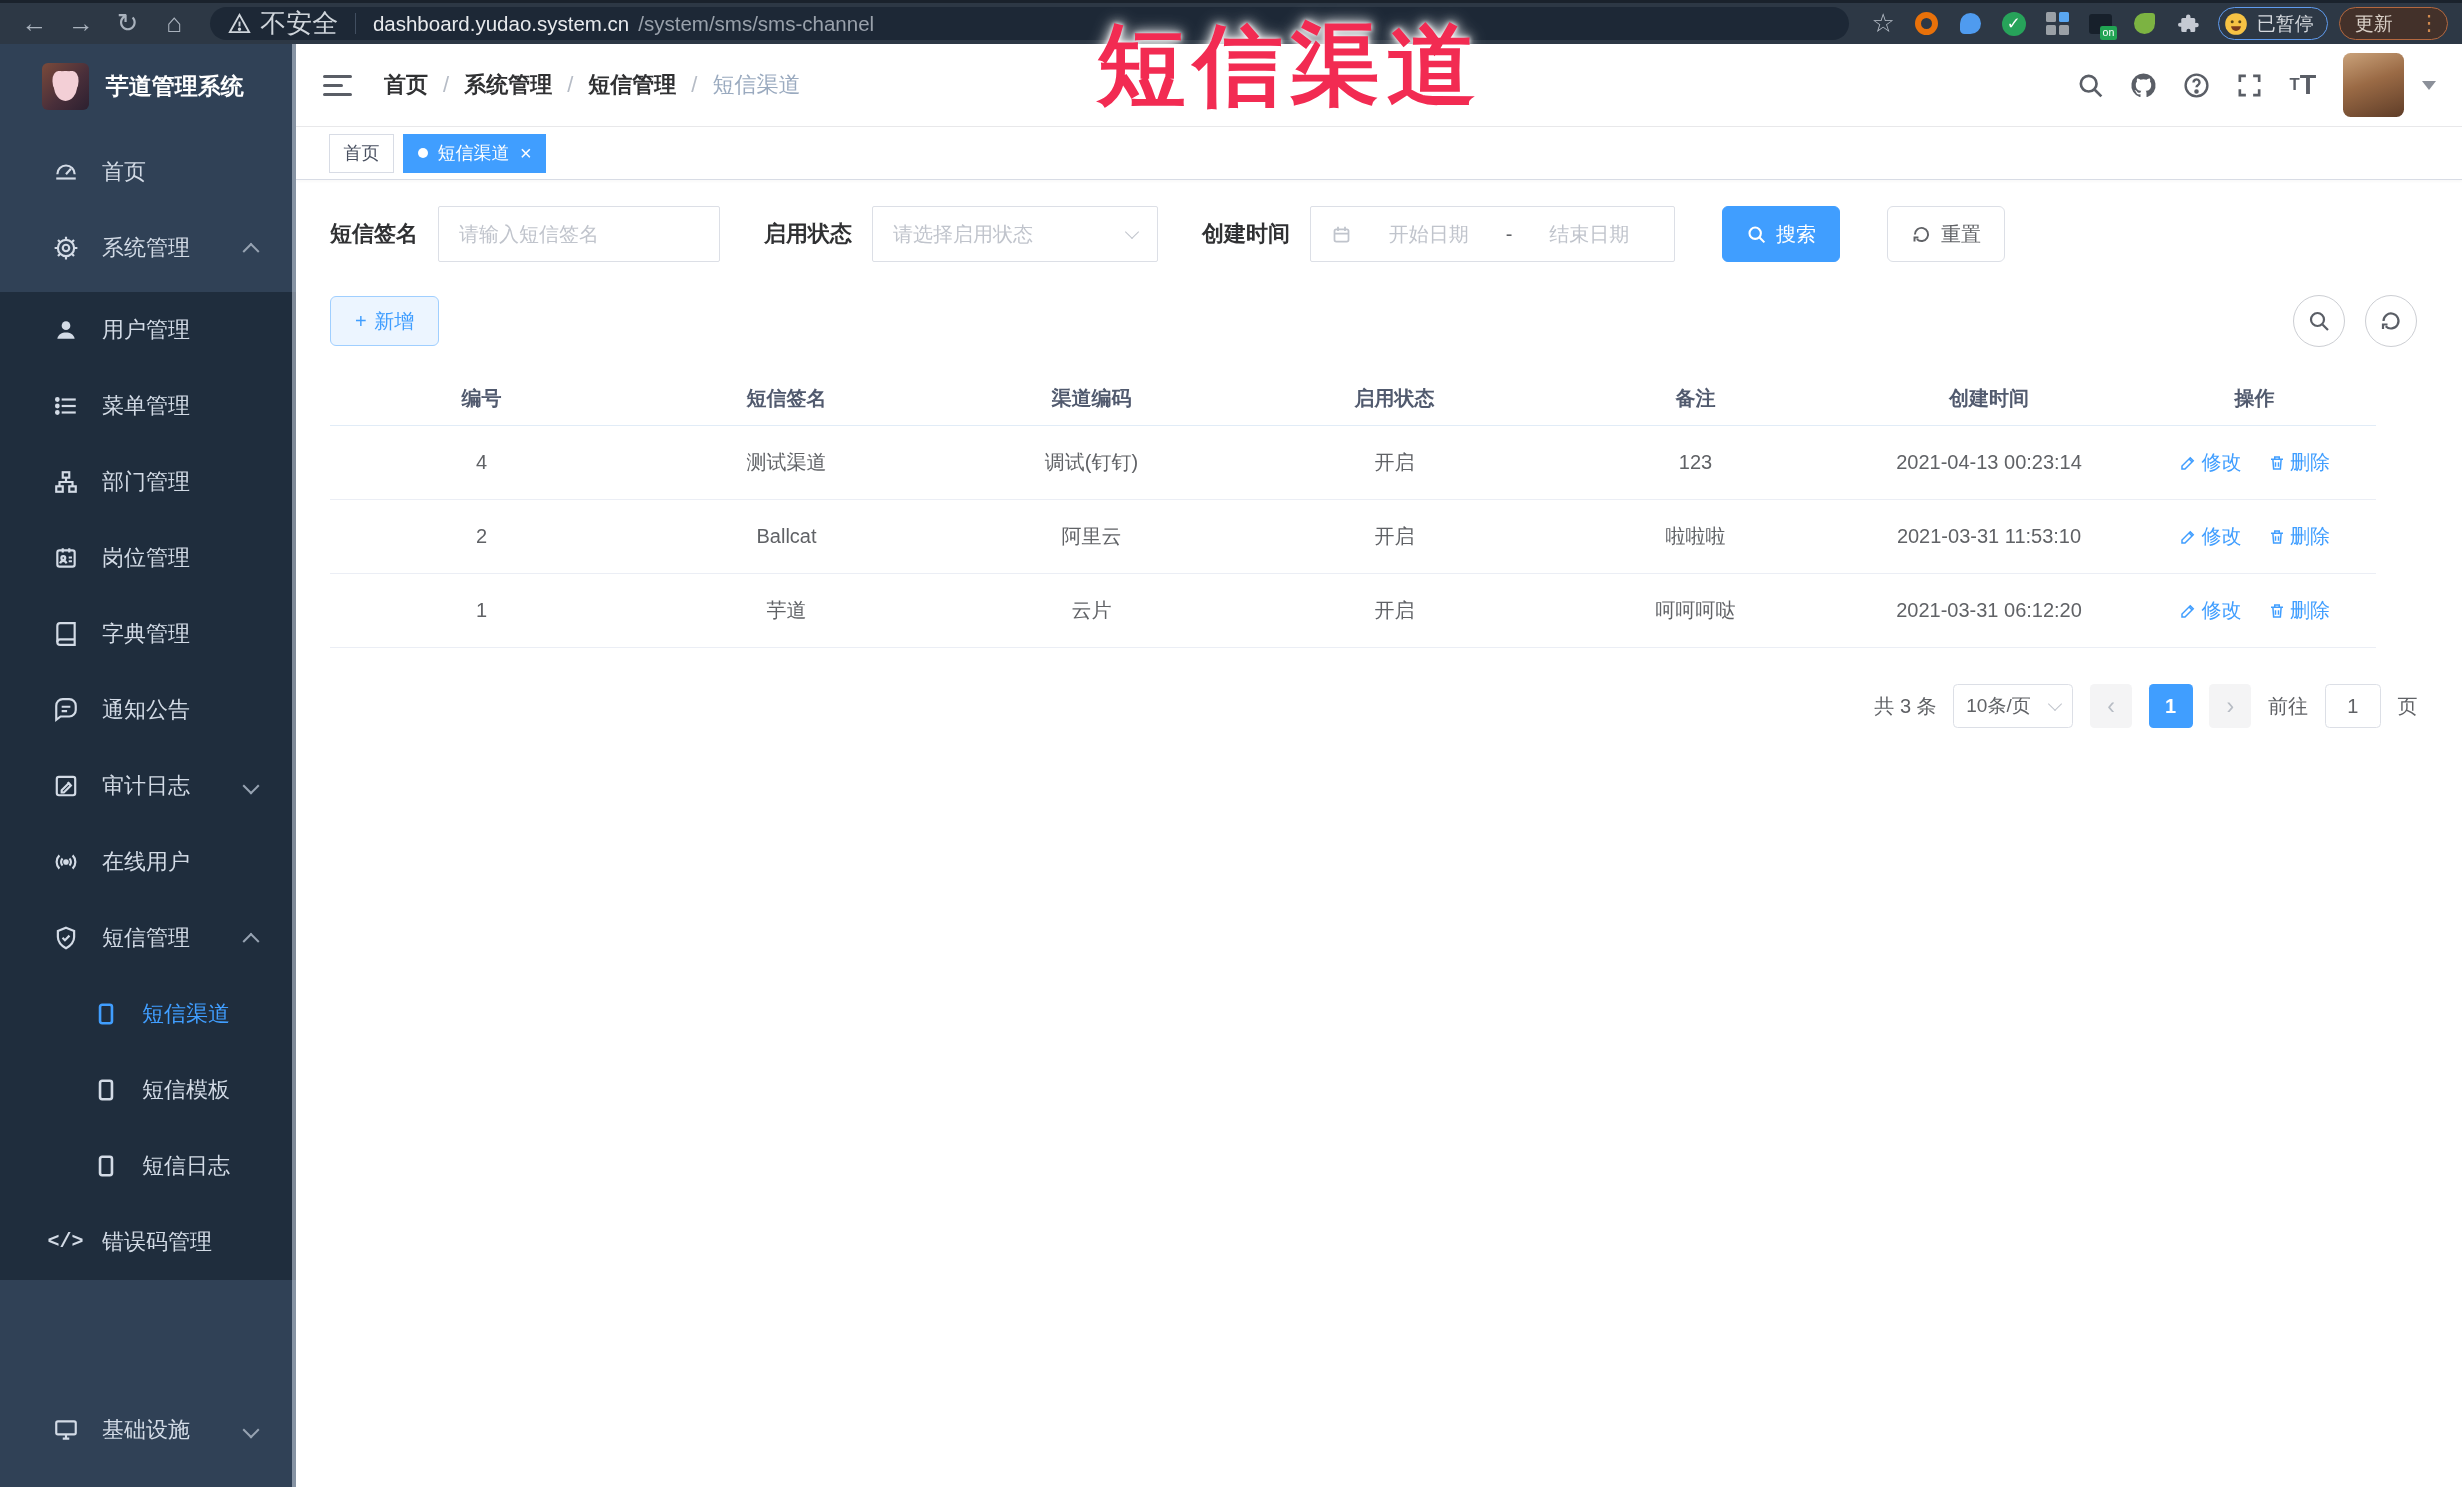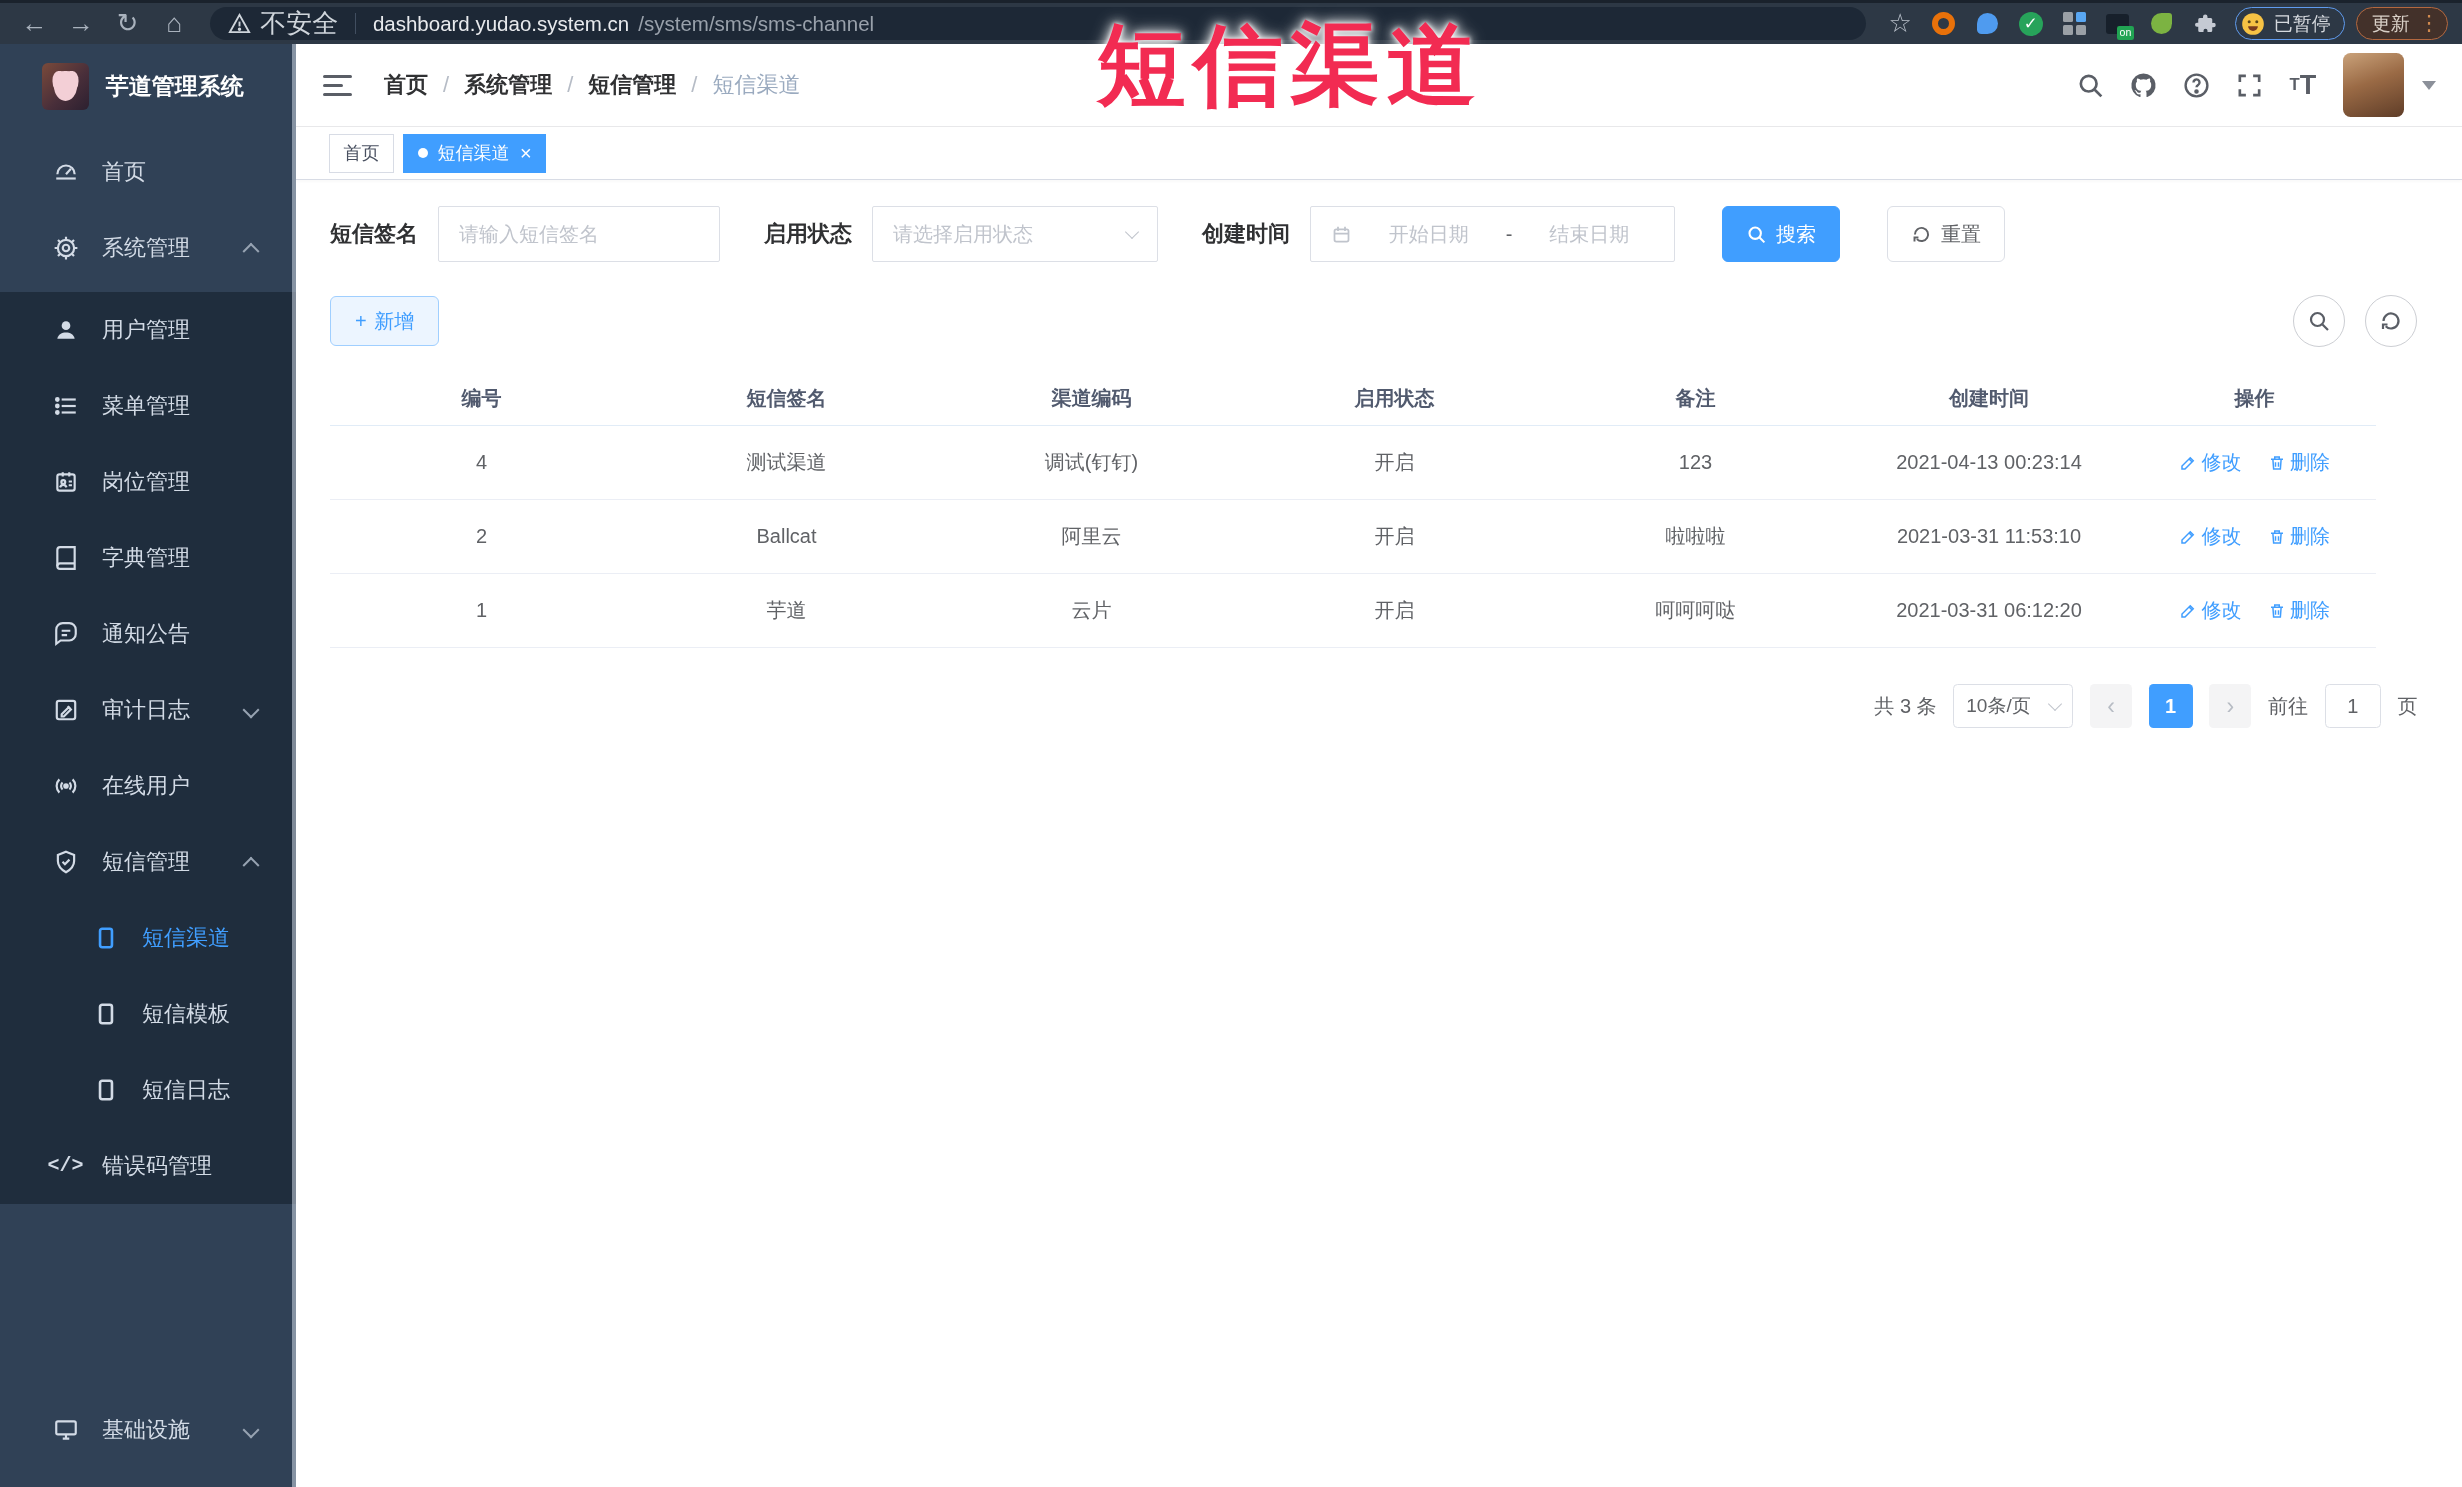--- a/index.html
+++ b/index.html
@@ -30,21 +30,21 @@
   .onbadge { position:relative; width:23px; height:20px; background:#17202b; border-radius:3px; }
   .onbadge::after { content:"on"; position:absolute; right:-4.5px; bottom:-6px; background:#21a453;
     color:#fff; font-size:10.6px; line-height:1; padding:1.5px 2.3px; border-radius:2.3px; }
   .leaf { width:21px; height:21px; background:#7cb342; border-radius:50% 3px 50% 50%; }
   .puzzle { width:24px; height:24px; color:#c5cad3; }
   .paused-pill { height:33px; border:1.5px solid #5f9bee; border-radius:16.7px; display:flex;
     align-items:center; gap:7.6px; padding:0 13.6px 0 4.5px; margin:0 6px; }
   .emoji { width:26px; height:26px; }
   .paused-txt { color:#d5d9de; font-size:19px; }
   .update-pill { height:33px; background:#43312a; border:1.5px solid #b4683f; border-radius:16.7px;
-    display:flex; align-items:center; gap:9px; padding:0 7.6px 0 15px; }
+    display:flex; align-items:center; gap:26px; padding:0 7.6px 0 15px; }
   .update-txt { color:#d8cfc6; font-size:19px; }
   .kebab { color:#d18a4e; font-size:21px; letter-spacing:0; line-height:0.5; }
 
   
   .sidebar { position:absolute; top:44px; left:0; width:296px; bottom:0; background:#304156; z-index:3;text-align:right; }
   .sidebar::after { content:""; position:absolute; top:0; right:0; width:3.8px; height:100%;
     background:rgba(205,215,228,.55); }
   .logo-row { height:85px; display:flex; align-items:center; gap:16.7px; padding-left:42px; }
   .logo-img { width:47px; height:47px; border-radius:6px; overflow:hidden;
     background:linear-gradient(135deg,#7a4a3a 0%,#4a2f3a 55%,#2c2030 100%); position:relative; }
@@ -264,20 +264,31 @@
               <circle cx="4" cy="6" r="1.2" fill="currentColor"></circle>
               <circle cx="4" cy="12" r="1.2" fill="currentColor"></circle>
               <circle cx="4" cy="18" r="1.2" fill="currentColor"></circle>
             </svg>
           </span>
         <span>菜单管理</span>
       </div>
       <div class="mi l2">
         <span class="ic">
             <svg viewBox="0 0 24 24" fill="none" stroke="currentColor" stroke-width="2">
+              <rect x="9" y="3" width="6" height="5"></rect>
+              <rect x="3" y="16" width="6" height="5"></rect>
+              <rect x="15" y="16" width="6" height="5"></rect>
+              <path d="M12 8v4M12 12H6v4M12 12h6v4"></path>
+            </svg>
+          </span>
+        <span>部门管理</span>
+      </div>
+      <div class="mi l2">
+        <span class="ic">
+            <svg viewBox="0 0 24 24" fill="none" stroke="currentColor" stroke-width="2">
               <rect x="4" y="5" width="16" height="15" rx="2"></rect>
               <path d="M9 3v4M15 3v4"></path>
               <circle cx="9.5" cy="12" r="1.8"></circle>
               <path d="M6.5 17c.5-1.6 1.8-2.4 3-2.4s2.5.8 3 2.4"></path>
               <path d="M14.5 11.5h3M14.5 15h3"></path>
             </svg>
           </span>
         <span>岗位管理</span>
       </div>
       <div class="mi l2">

